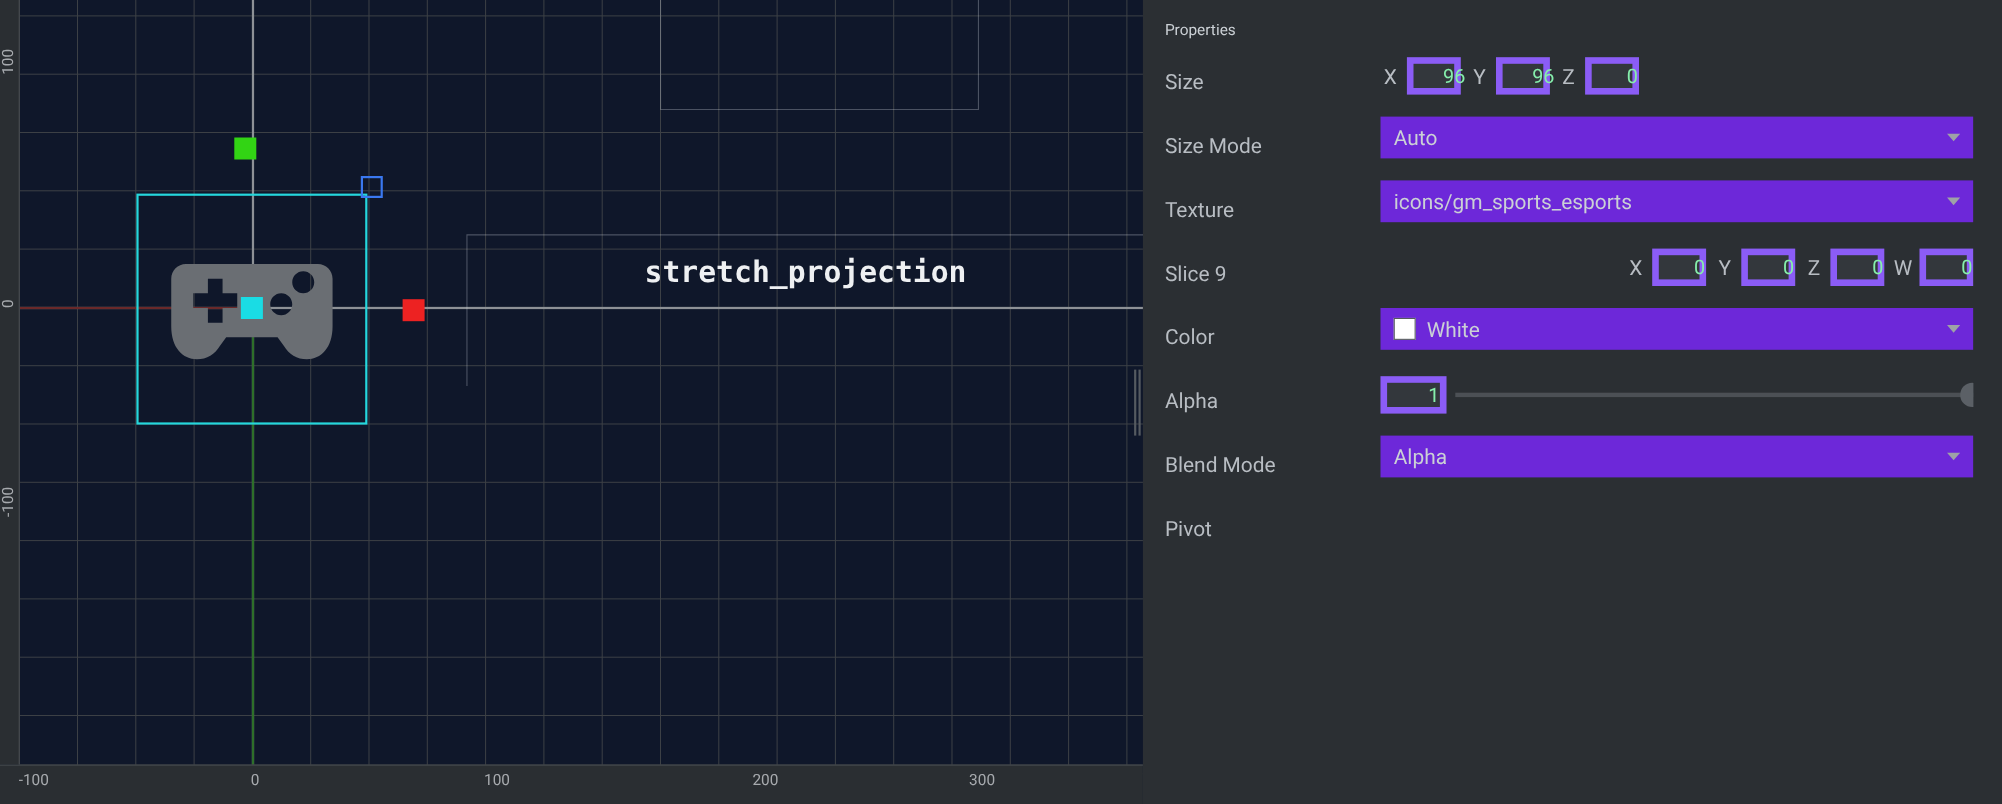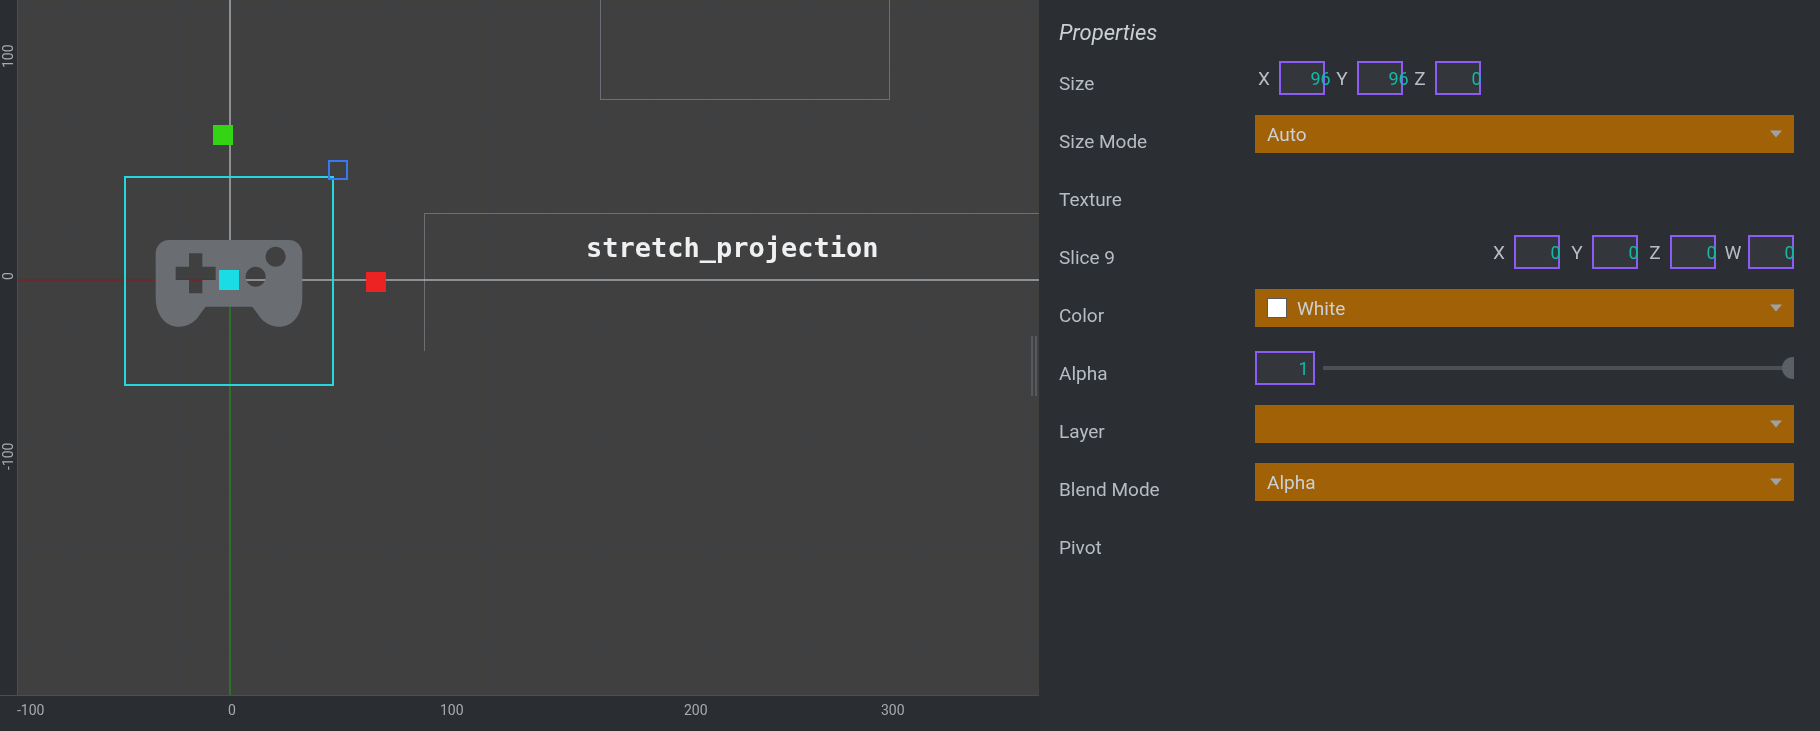--- a/index.html
+++ b/index.html
@@ -14,21 +14,21 @@
   .app {
     display: flex;
     width: 1820px;
     height: 731px;
     position: relative;
   }
   
   .viewport {
     position: relative;
     flex: 1;
-    background: #404040;
+    background: #0f172a;
     overflow: hidden;
   }
   .grid {
     position: absolute;
     inset: 0;
     background-image:
       linear-gradient(to right, #3c4045 1px, transparent 1px),
       linear-gradient(to bottom, #3c4045 1px, transparent 1px);
     background-size: 53px 53px;
     background-position: 229px 279px;
@@ -123,24 +123,23 @@
   }
   
   .panel {
     width: 781px;
     background: #2b2f33;
     display: flex;
     flex-direction: column;
     padding: 0 26px 0 20px;
   }
   .panel-title {
-    font-size: 22px;
+    font-size: 14px;
     color: #cbd0d5;
     padding: 20px 0 12px 0;
-    font-style: italic;
   }
   .rows {
     overflow: hidden;
     position: relative;
     margin-top: -20px; 
   }
   .row {
     display: flex;
     align-items: flex-end;
     height: 58px;
@@ -152,21 +151,21 @@
   }
   .controls {
     flex: 1;
     display: flex;
     align-items: center;
     gap: 8px;
   }
   .dropdown {
     flex: 1;
     height: 38px;
-    background: #a16207;
+    background: #6d28d9;
     display: flex;
     align-items: center;
     padding: 0 12px;
     color: #cbd0d5;
     position: relative;
     cursor: pointer;
   }
   .dropdown .chev {
     position: absolute;
     right: 12px; top: 50%; transform: translateY(-50%);
@@ -177,22 +176,22 @@
   }
   .numcell {
     display: flex;
     align-items: center;
     gap: 6px;
   }
   .numlabel { color: #b8bdc3; font-size: 19px; width: 18px; text-align: center; }
   .numbox {
     width: 46px; height: 34px;
     background: #33373c;
-    border: 2px solid #8b5cf6;
-    color: #14b8a6;
+    border: 6px solid #8b5cf6;
+    color: #86efac;
     display: flex; align-items: center; justify-content: center;
     font-size: 18px;
     padding-left: 37px;
   }
   .swatch {
     width: 20px; height: 20px; background: #fff; margin-right: 10px;
     border: 1px solid #55595e;
   }
   .checkbox {
     width: 28px; height: 28px;
@@ -295,20 +294,26 @@
         <div class="controls">
           <div class="dropdown">
             <span>Auto</span>
             <span class="chev"></span>
           </div>
         </div>
       </div>
 
       <div class="row">
         <div class="row-label">Texture</div>
+        <div class="controls">
+          <div class="dropdown">
+            <span>icons/gm_sports_esports</span>
+            <span class="chev"></span>
+          </div>
+        </div>
       </div>
 
       <div class="row">
         <div class="row-label">Slice 9</div>
         <div class="controls" style="justify-content:flex-end;">
           <div class="numcell">
             <span class="numlabel">X</span>
             <div class="numbox">0</div>
           </div>
           <div class="numcell">
@@ -343,29 +348,20 @@
           <div class="numbox" style="width:60px;">1</div>
           <div class="slider-wrap">
             <div class="slider">
               <div class="knob"></div>
             </div>
           </div>
         </div>
       </div>
 
 
-      <div class="row">
-        <div class="row-label">Layer</div>
-        <div class="controls">
-          <div class="dropdown">
-            <span></span>
-            <span class="chev"></span>
-          </div>
-        </div>
-      </div>
 
       <div class="row">
         <div class="row-label">Blend Mode</div>
         <div class="controls">
           <div class="dropdown">
             <span>Alpha</span>
             <span class="chev"></span>
           </div>
         </div>
       </div>

